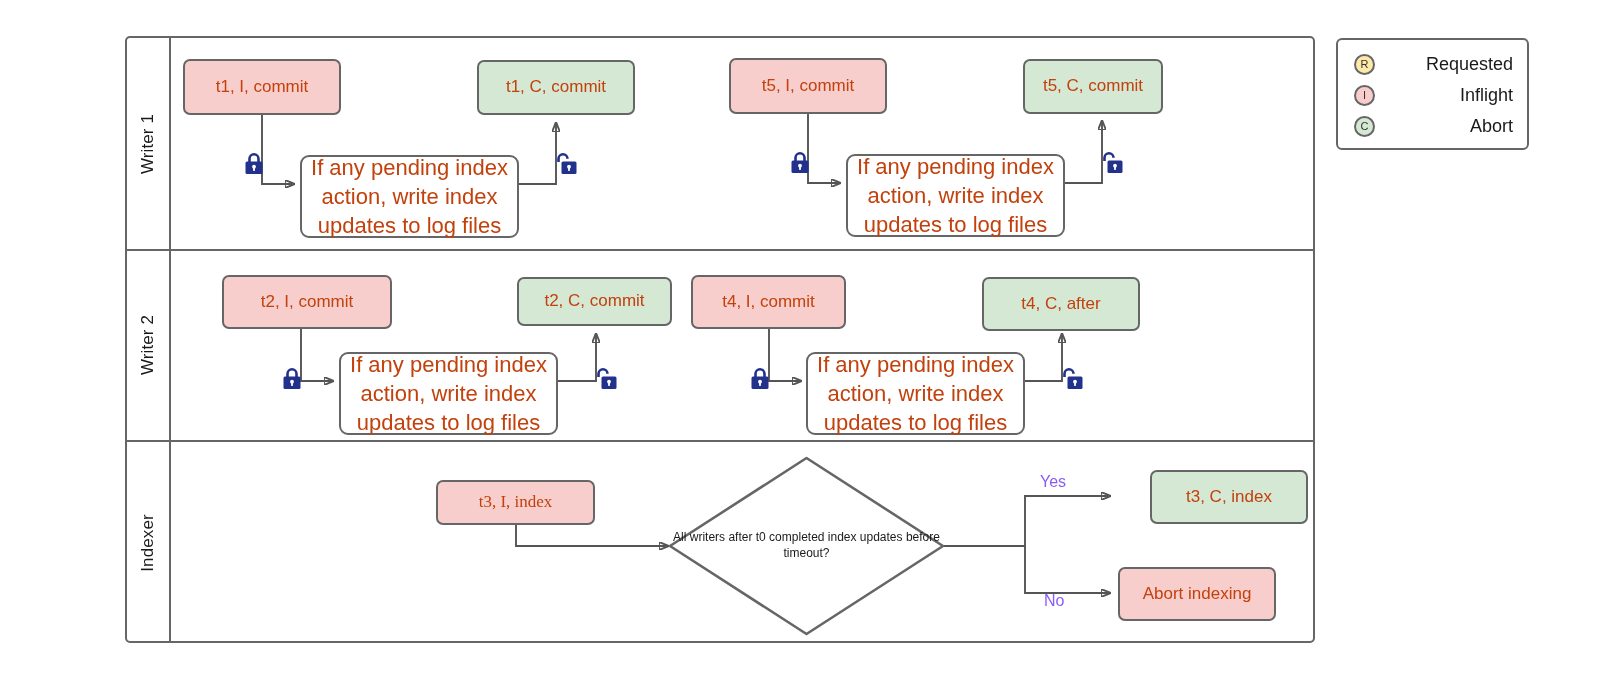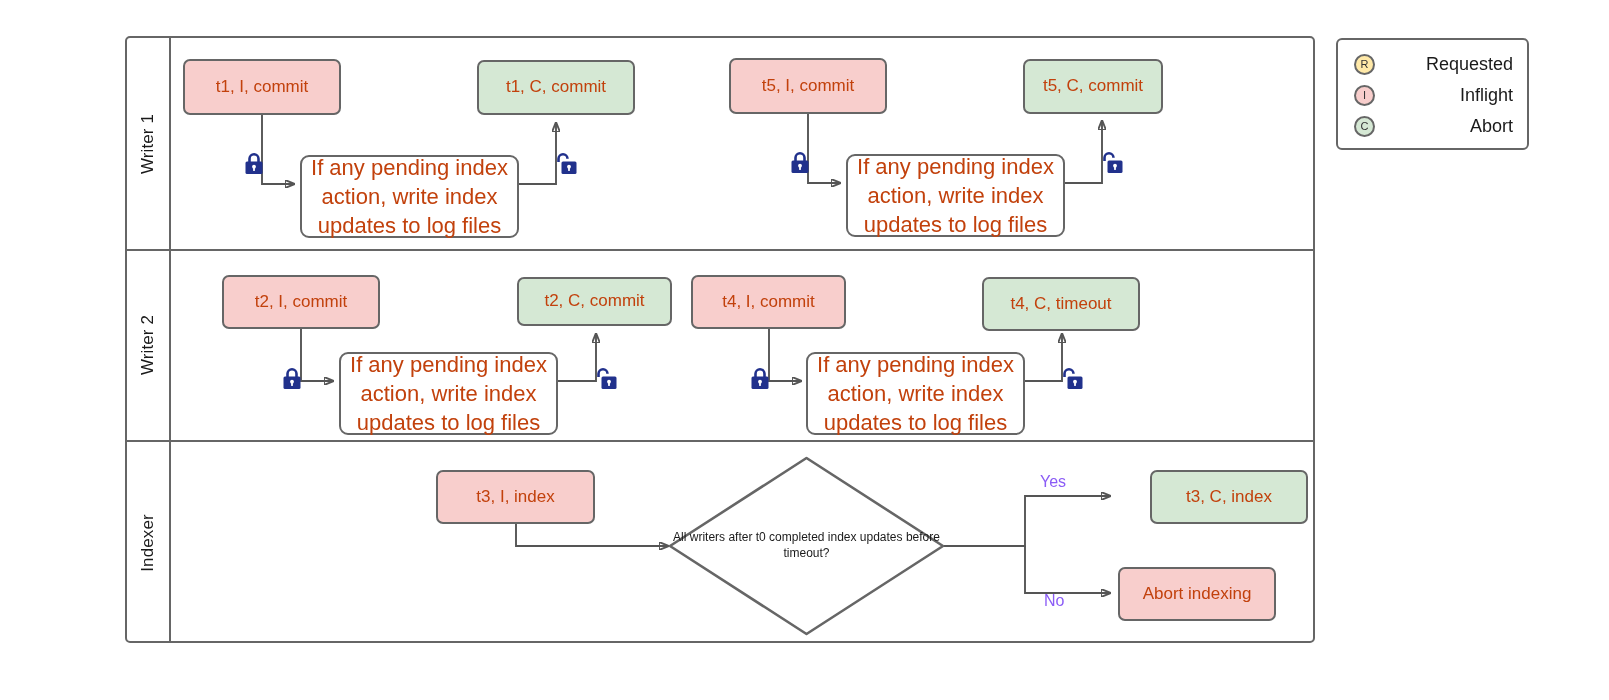--- a/index.html
+++ b/index.html
@@ -246,31 +246,31 @@
   </div>
   <div class="lock" style="left:1102px; top:151px;">
     <svg viewBox="0 0 22 24" width="22" height="24">
       <path d="M2.5,10 L2.5,6.8 A4.5,4.5 0 0 1 11.5,6.8" fill="none" stroke="#21318c" stroke-width="2.6"></path>
       <rect x="5.5" y="9.5" width="15" height="12.5" rx="1.5" fill="#21318c"></rect>
       <circle cx="13" cy="14.7" r="1.9" fill="#ffffff"></circle>
       <rect x="12.1" y="14.7" width="1.8" height="4.2" fill="#ffffff"></rect>
     </svg>
   </div>
 
-  <div class="node pink" style="left:222px; top:275px; width:158px; height:54px;">t2, I, commit</div>
+  <div class="node pink" style="left:222px; top:275px; width:170px; height:54px;">t2, I, commit</div>
 
   <div class="node white proc" style="left:339px; top:352px; width:219px; height:83px;">If any pending index action, write index updates to log files</div>
 
   <div class="node green" style="left:517px; top:277px; width:155px; height:49px;">t2, C, commit</div>
 
   <div class="node pink" style="left:691px; top:275px; width:155px; height:54px;">t4, I, commit</div>
 
   <div class="node white proc" style="left:806px; top:352px; width:219px; height:83px;">If any pending index action, write index updates to log files</div>
 
-  <div class="node green" style="left:982px; top:277px; width:158px; height:54px;">t4, C, timeout</div>
+  <div class="node green" style="left:982px; top:277px; width:158px; height:54px;">t4, C, after</div>
 
   <div class="lock" style="left:281px; top:367px;">
     <svg viewBox="0 0 22 24" width="22" height="24">
       <path d="M6.5,10 L6.5,6.8 A4.5,4.5 0 0 1 15.5,6.8 L15.5,10" fill="none" stroke="#21318c" stroke-width="2.6"></path>
       <rect x="2.5" y="9.5" width="17" height="12.5" rx="1.5" fill="#21318c"></rect>
       <circle cx="11" cy="14.7" r="1.9" fill="#ffffff"></circle>
       <rect x="10.1" y="14.7" width="1.8" height="4.2" fill="#ffffff"></rect>
     </svg>
   </div>
   <div class="lock" style="left:596px; top:367px;">
@@ -292,21 +292,21 @@
   <div class="lock" style="left:1062px; top:367px;">
     <svg viewBox="0 0 22 24" width="22" height="24">
       <path d="M2.5,10 L2.5,6.8 A4.5,4.5 0 0 1 11.5,6.8" fill="none" stroke="#21318c" stroke-width="2.6"></path>
       <rect x="5.5" y="9.5" width="15" height="12.5" rx="1.5" fill="#21318c"></rect>
       <circle cx="13" cy="14.7" r="1.9" fill="#ffffff"></circle>
       <rect x="12.1" y="14.7" width="1.8" height="4.2" fill="#ffffff"></rect>
     </svg>
   </div>
 
 
-  <div class="node pink" style="left:436px; top:470px; width:159px; height:54px;">t3, I, index</div>
+  <div class="node pink" style="left:436px; top:480px; width:159px; height:45px;font-family:Liberation Serif, serif;">t3, I, index</div>
 
   <div class="diamond-wrap" style="left:668px; top:456px; width:277px; height:180px;">
     <svg width="277" height="180" viewBox="0 0 277 180">
       <polygon points="138.5,2 275,90 138.5,178 2,90" fill="#ffffff" stroke="#666666" stroke-width="2.6" stroke-linejoin="round"></polygon>
     </svg>
     <div class="diamond-label">All writers after t0 completed index updates before timeout?</div>
   </div>
 
   <div class="edge-label" style="left:1040px; top:473px;">Yes</div>
   <div class="edge-label" style="left:1044px; top:592px;">No</div>

